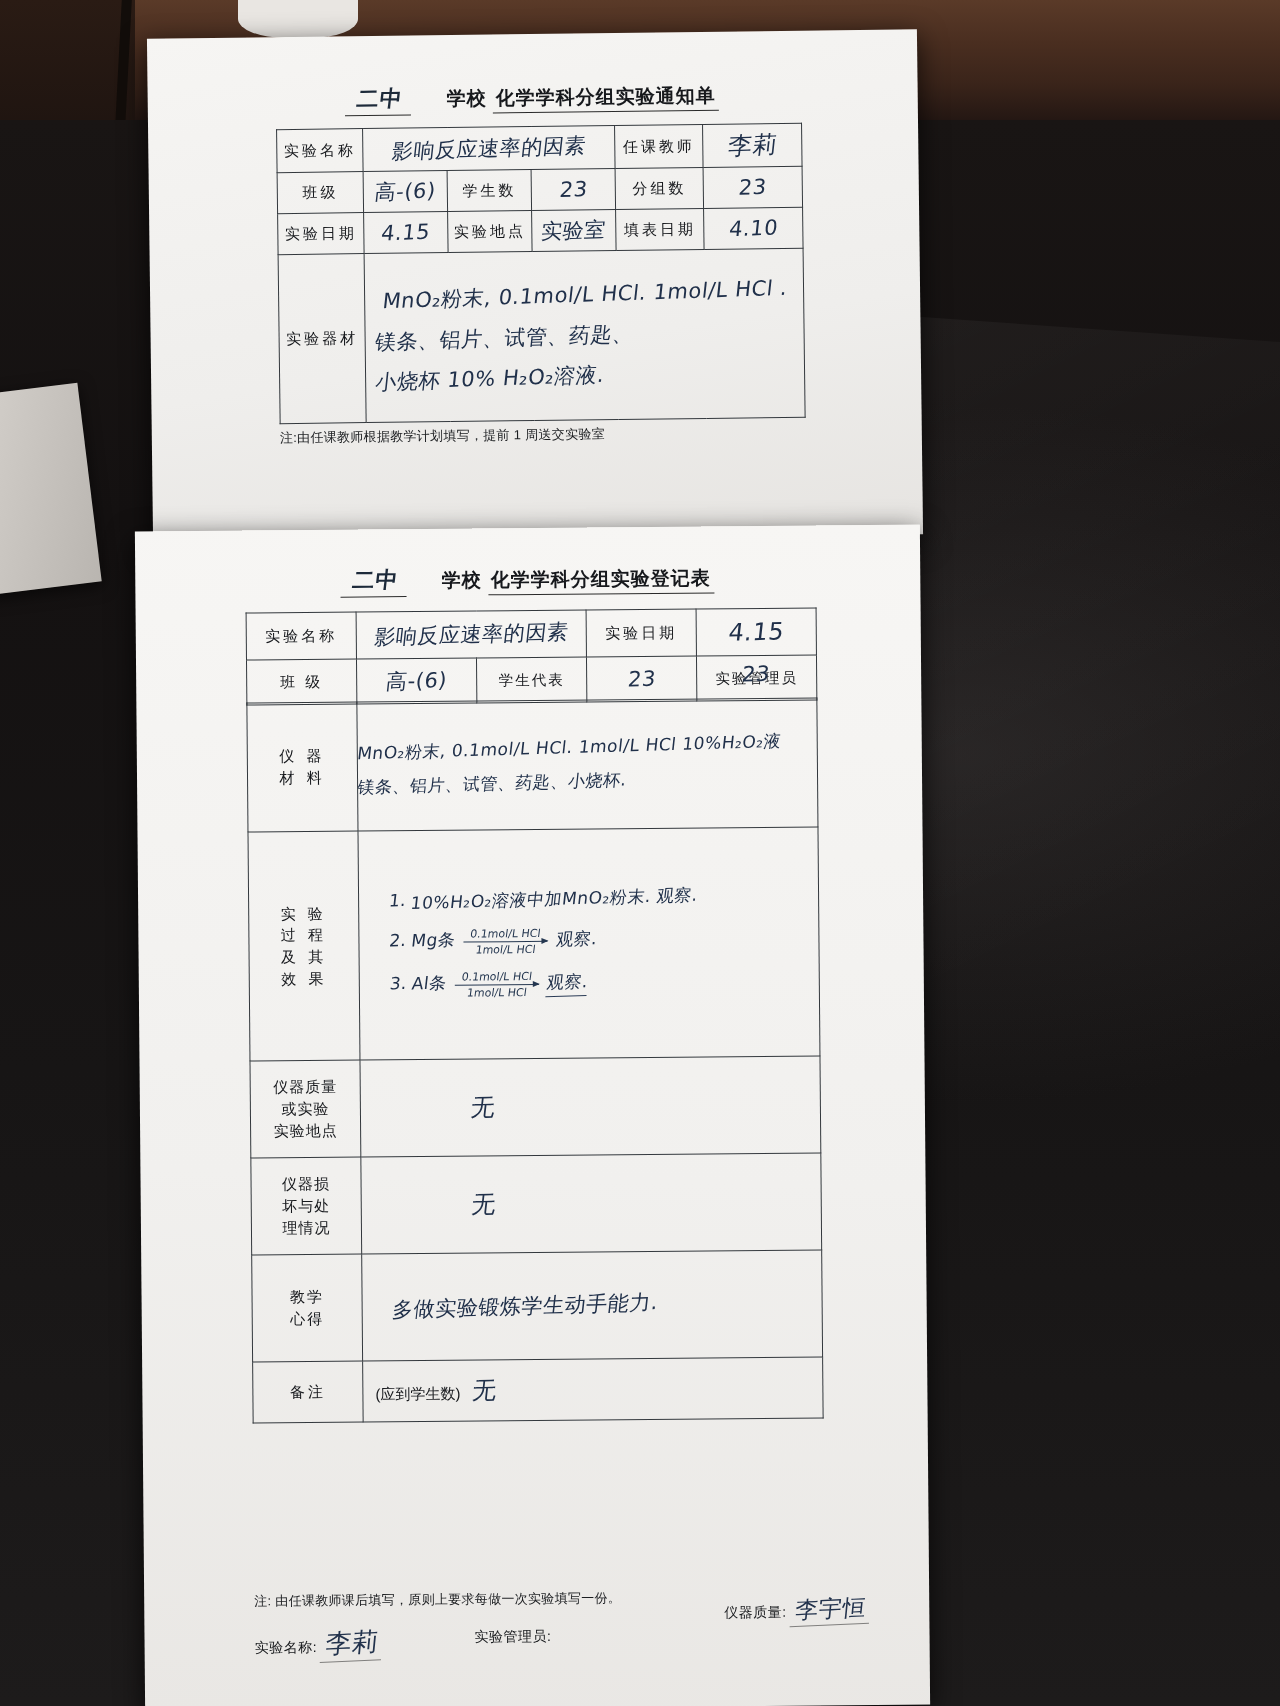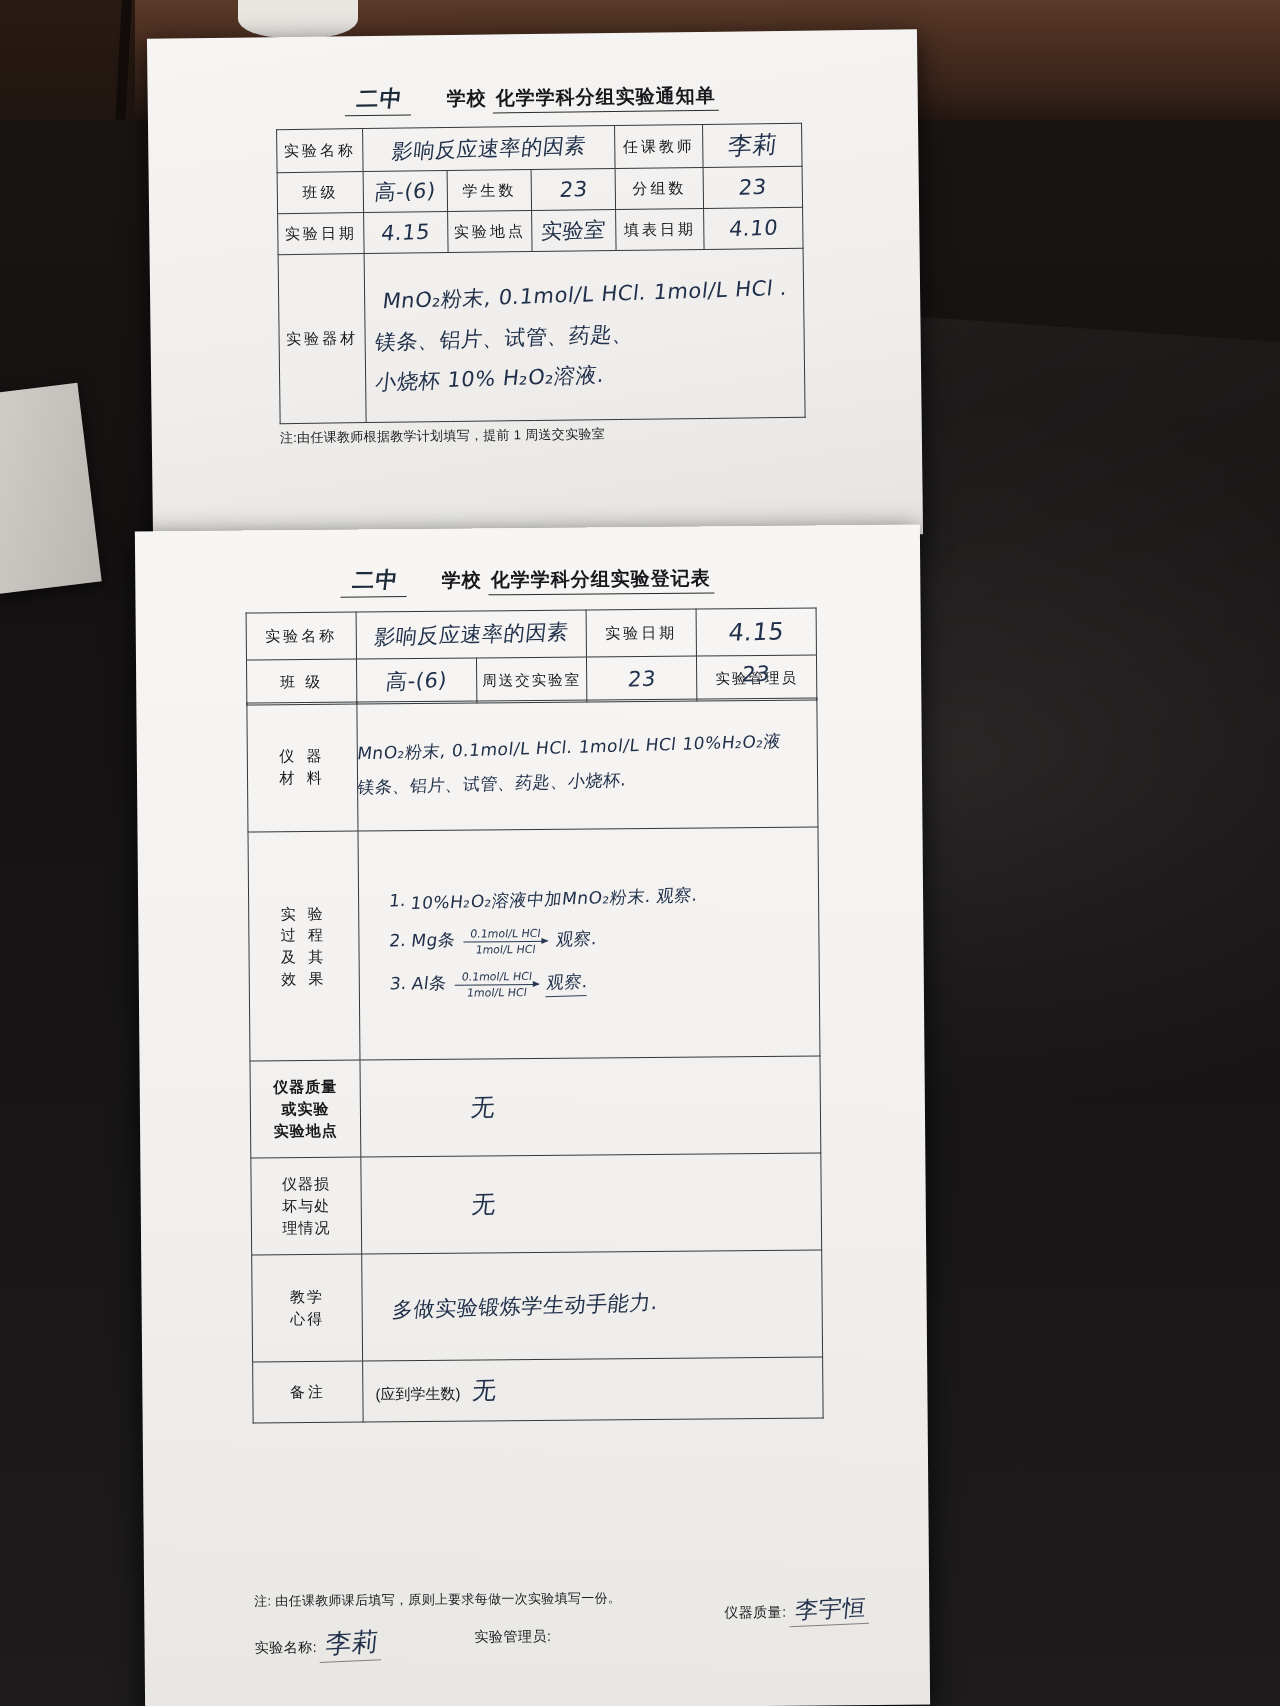--- a/index.html
+++ b/index.html
@@ -339,21 +339,21 @@
           <td class="lbl">实验日期</td>
           <td class="cell-hw">
             <span class="hw lg">4.15</span>
           </td>
         </tr>
         <tr>
           <td class="lbl" style="height:44px;">班  级</td>
           <td class="cell-hw">
             <span class="hw">高-(6)</span>
           </td>
-          <td class="lbl small">周送交实验室</td>
+          <td class="lbl small">学生代表</td>
           <td class="cell-hw">
             <span class="hw">23</span>
           </td>
           <td class="lbl small">
             <span>实验管理员</span>
           </td>
         </tr>
         <tr>
           
         </tr>
@@ -411,21 +411,21 @@
                 <span class="top">0.1mol/L HCl</span>
                 <span class="line"></span>
                 <span class="bot">1mol/L HCl</span>
               </span>
               <span class="hw sm scribble-underline">观察.</span>
             </div>
           </td>
         </tr>
 
         <tr>
-          <td class="lbl stack" style="height:96px; letter-spacing:1px;font-weight:bold;">
+          <td class="lbl stack" style="height:96px; letter-spacing:1px;">
             <div>仪器质量</div>
             <div>或实验</div>
             <div>实验地点</div>
           </td>
           <td class="cell-hw" style="text-align:left; padding-left:110px;">
             <span class="hw lg">无</span>
           </td>
         </tr>
 
         <tr>

